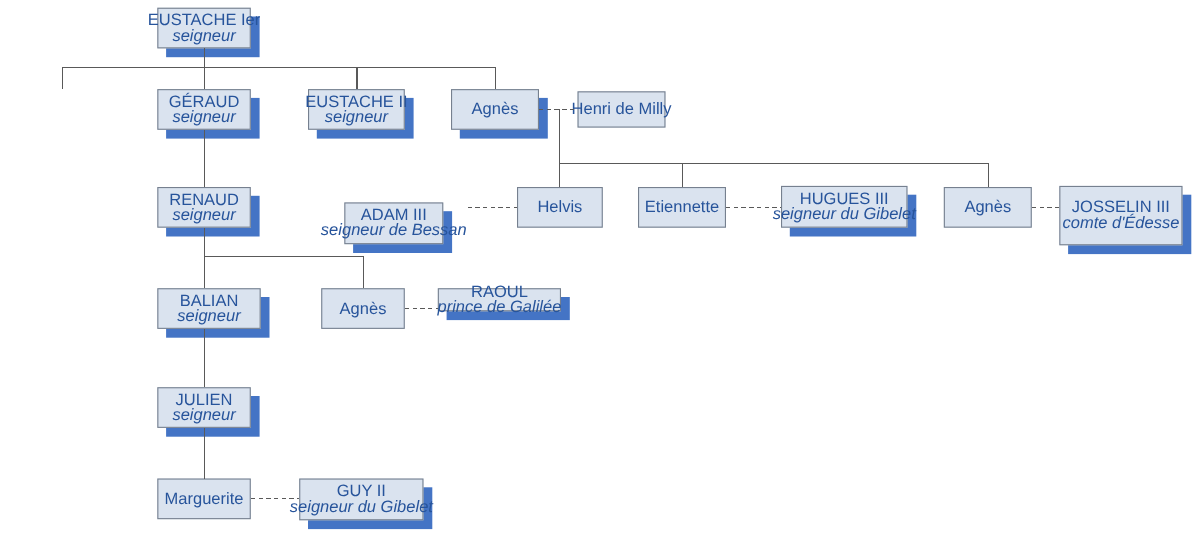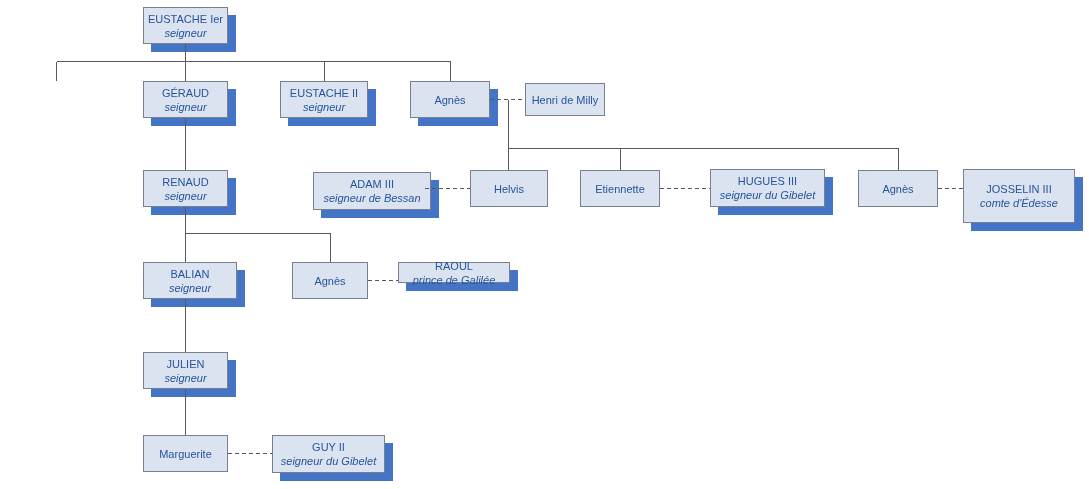--- a/index.html
+++ b/index.html
@@ -17,21 +17,21 @@
   .node {
     position: absolute;
     background: #dae3ef;
     border: 1px solid #76808f;
     color: #27549b;
     display: flex;
     flex-direction: column;
     align-items: center;
     justify-content: center;
     text-align: center;
-    font-size: 11px;
+    font-size: 15px;
     line-height: 14px;
     padding: 1px 2px;
   }
   .node.shadow { box-shadow: 8px 8px 0 0 #4474c5; }
   .node .name  { white-space: nowrap; }
   .node .title { white-space: nowrap; font-style: italic; }
 
   svg.connectors {
     position: absolute;
     left: 0; top: 0;
@@ -74,21 +74,21 @@
 
   <div class="node" style="left:525px;top:83px;width:80px;height:33px">
     <div class="name">Henri de Milly</div>
   </div>
 
   <div class="node shadow" style="left:143px;top:170px;width:85px;height:37px">
     <div class="name">RENAUD</div>
     <div class="title">seigneur</div>
   </div>
 
-  <div class="node shadow" style="left:313px;top:172px;width:118px;height:38px">
+  <div class="node shadow" style="left:313px;top:184px;width:90px;height:38px">
     <div class="name">ADAM III</div>
     <div class="title">seigneur de Bessan</div>
   </div>
 
   <div class="node" style="left:580px;top:170px;width:80px;height:37px">
     <div class="name">Etiennette</div>
   </div>
 
   <div class="node" style="left:470px;top:170px;width:78px;height:37px">
     <div class="name">Helvis</div>

